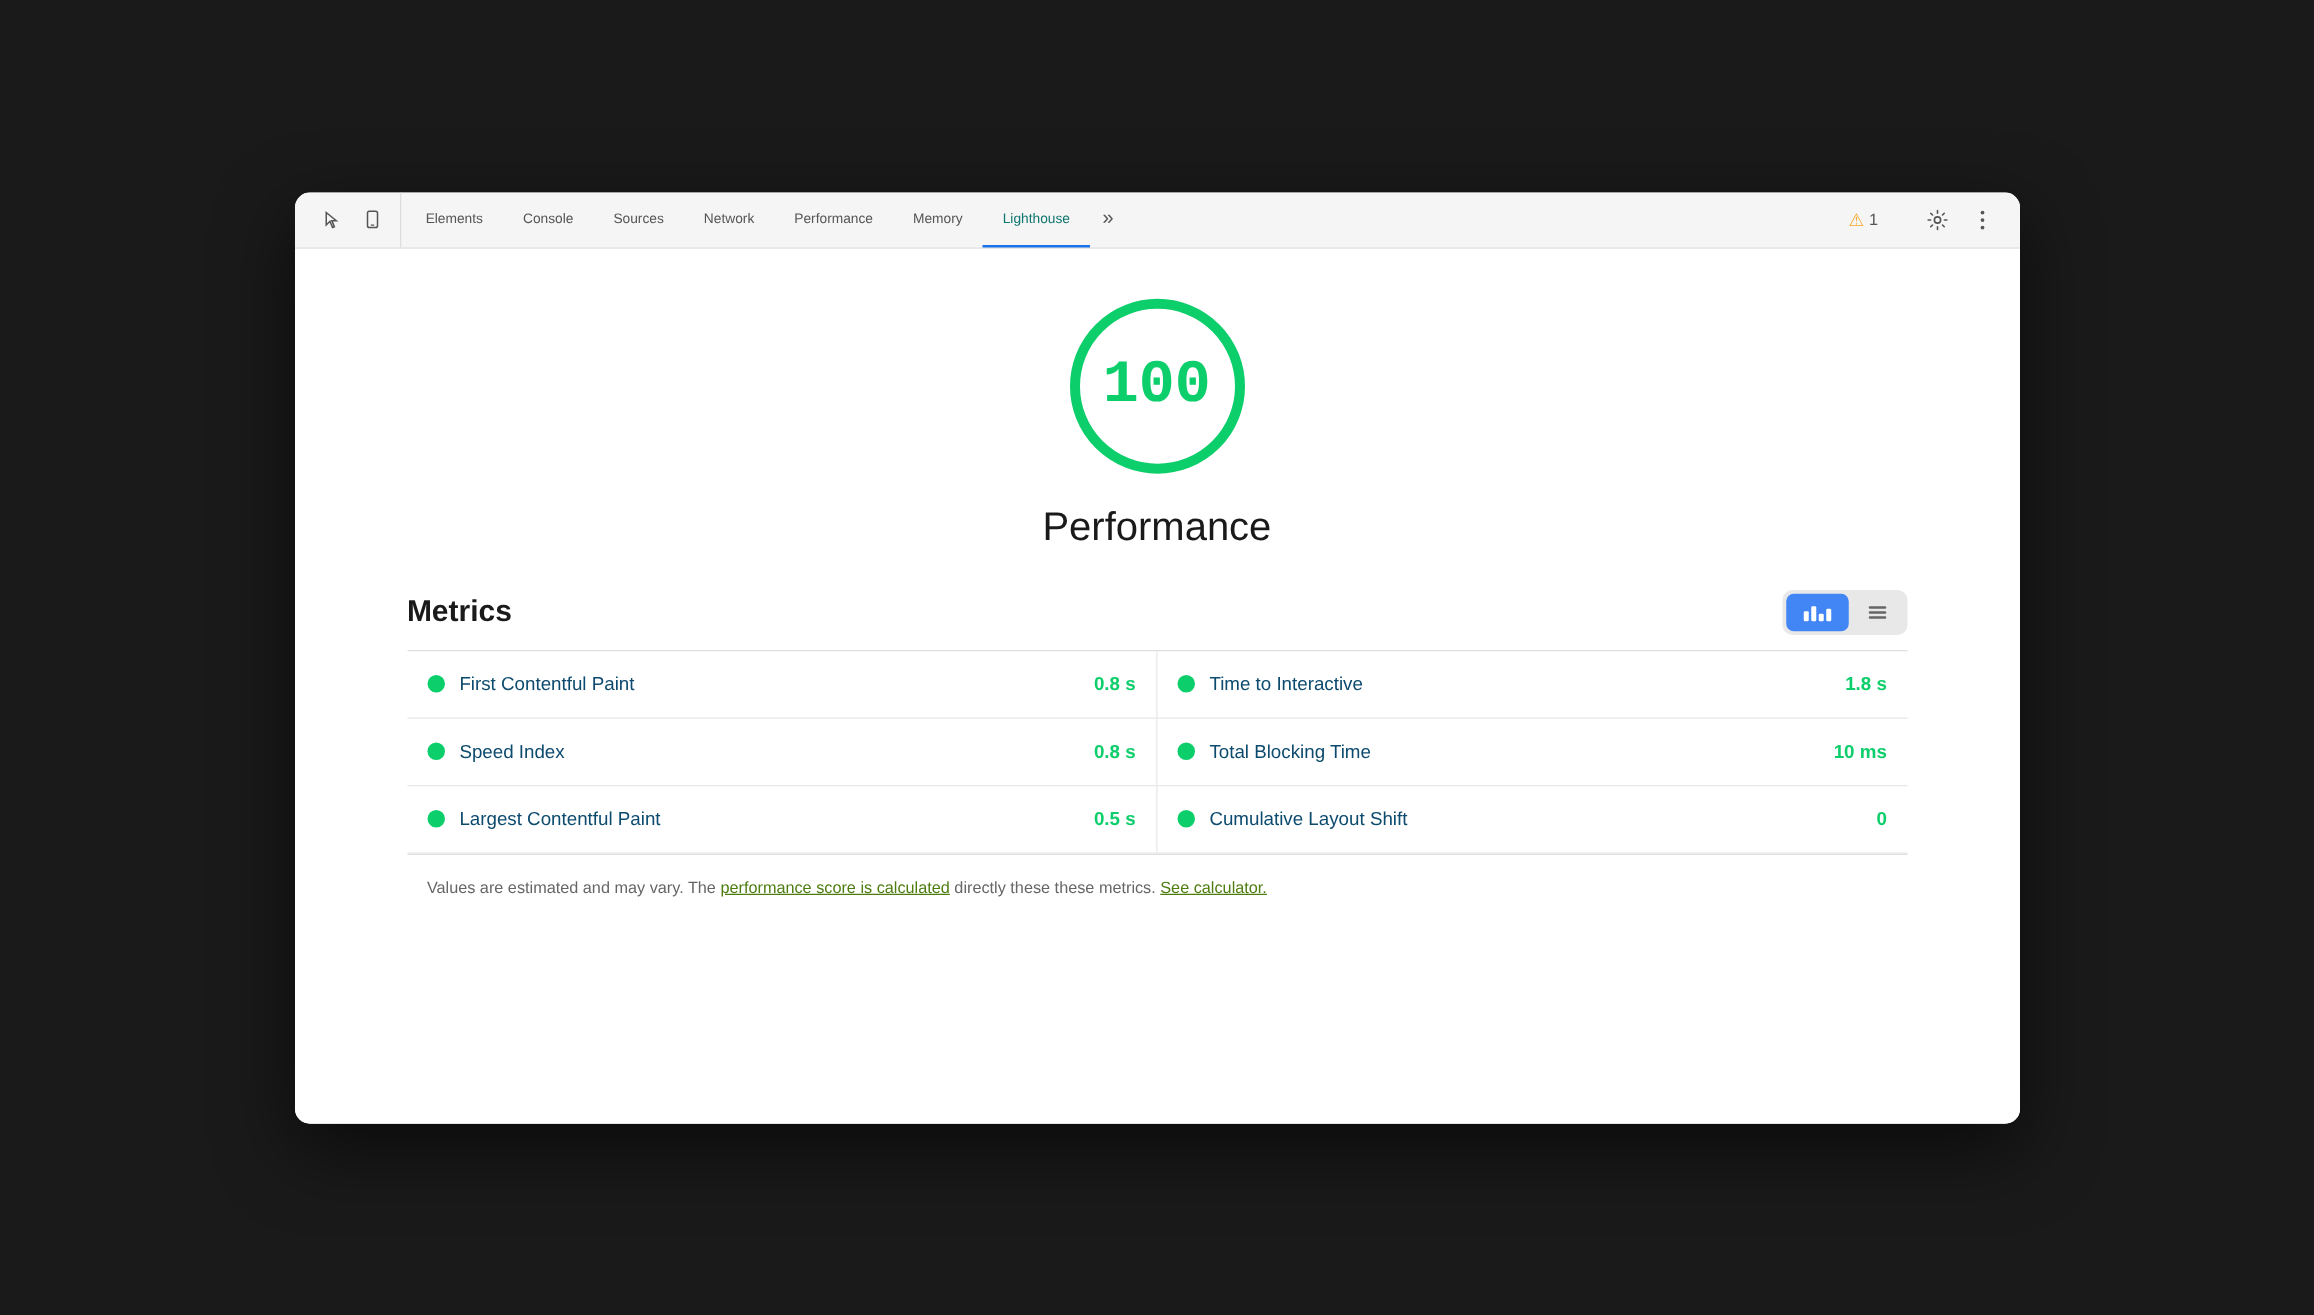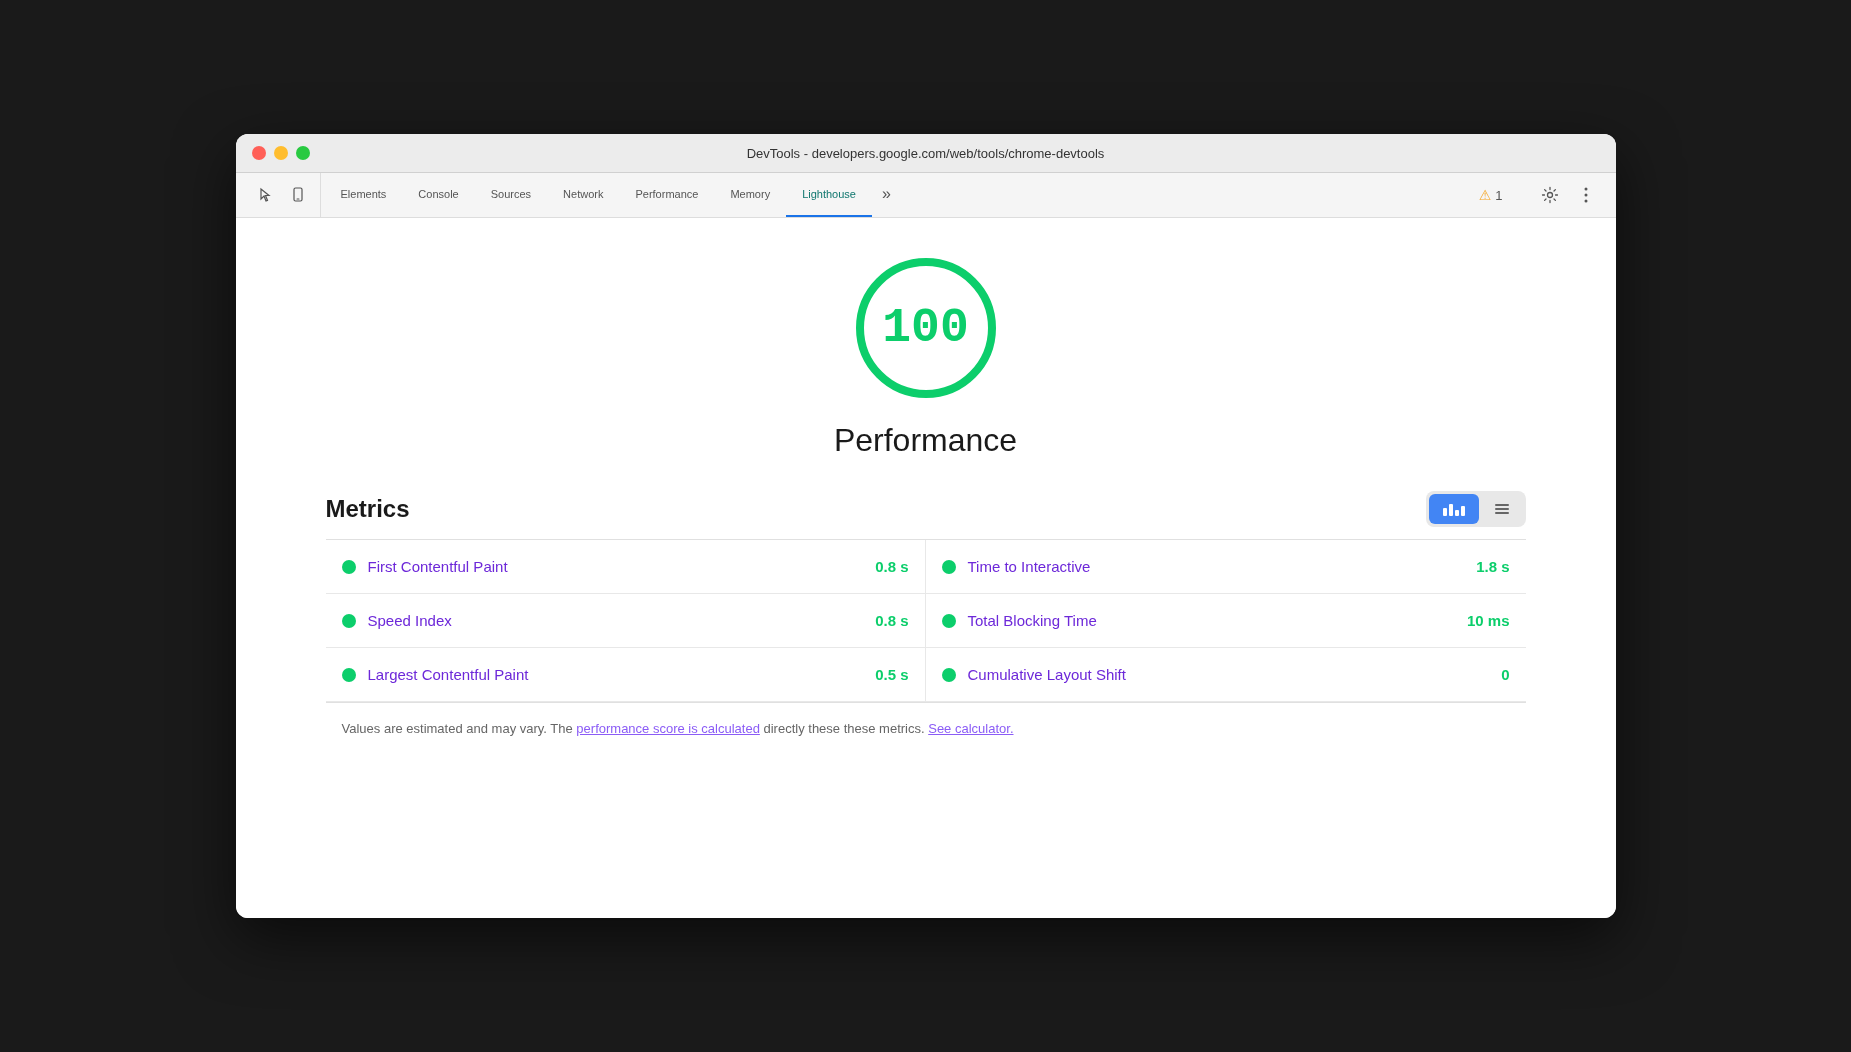--- a/index.html
+++ b/index.html
@@ -293,21 +293,21 @@
     .metric-dot {
       width: 14px;
       height: 14px;
       border-radius: 50%;
       background: #0cce6b;
       flex-shrink: 0;
     }
 
     .metric-name {
       font-size: 15px;
-      color: #6d28d9;
+      color: #0c4a6e;
       flex: 1;
     }
 
     .metric-value {
       font-size: 15px;
       color: #0cce6b;
       font-weight: 700;
       margin-left: auto;
     }
 
@@ -316,37 +316,29 @@
     }
 
     .footer-note {
       padding: 16px 16px;
       font-size: 13px;
       color: #666;
       line-height: 1.5;
     }
 
     .footer-note a {
-      color: #8b5cf6;
+      color: #4d7c0f;
       text-decoration: underline;
     }
   </style>
 </head>
 <body>
 
 <div class="window">
 
-  <div class="title-bar">
-    <div class="traffic-lights">
-      <div class="traffic-light close"></div>
-      <div class="traffic-light minimize"></div>
-      <div class="traffic-light maximize"></div>
-    </div>
-    <span class="title-text">DevTools - developers.google.com/web/tools/chrome-devtools</span>
-  </div>
 
   <div class="toolbar">
     <div class="toolbar-icons">
       <div class="toolbar-icon-btn">
         <svg width="16" height="16" viewBox="0 0 16 16" fill="none" xmlns="http://www.w3.org/2000/svg">
           <path d="M3 2L3 12L6 9L8 14L9.5 13.5L7.5 8.5L11 8.5L3 2Z" stroke="#555" stroke-width="1.2" fill="none"></path>
         </svg>
       </div>
       <div class="toolbar-icon-btn">
         <svg width="16" height="16" viewBox="0 0 16 16" fill="none" xmlns="http://www.w3.org/2000/svg">

